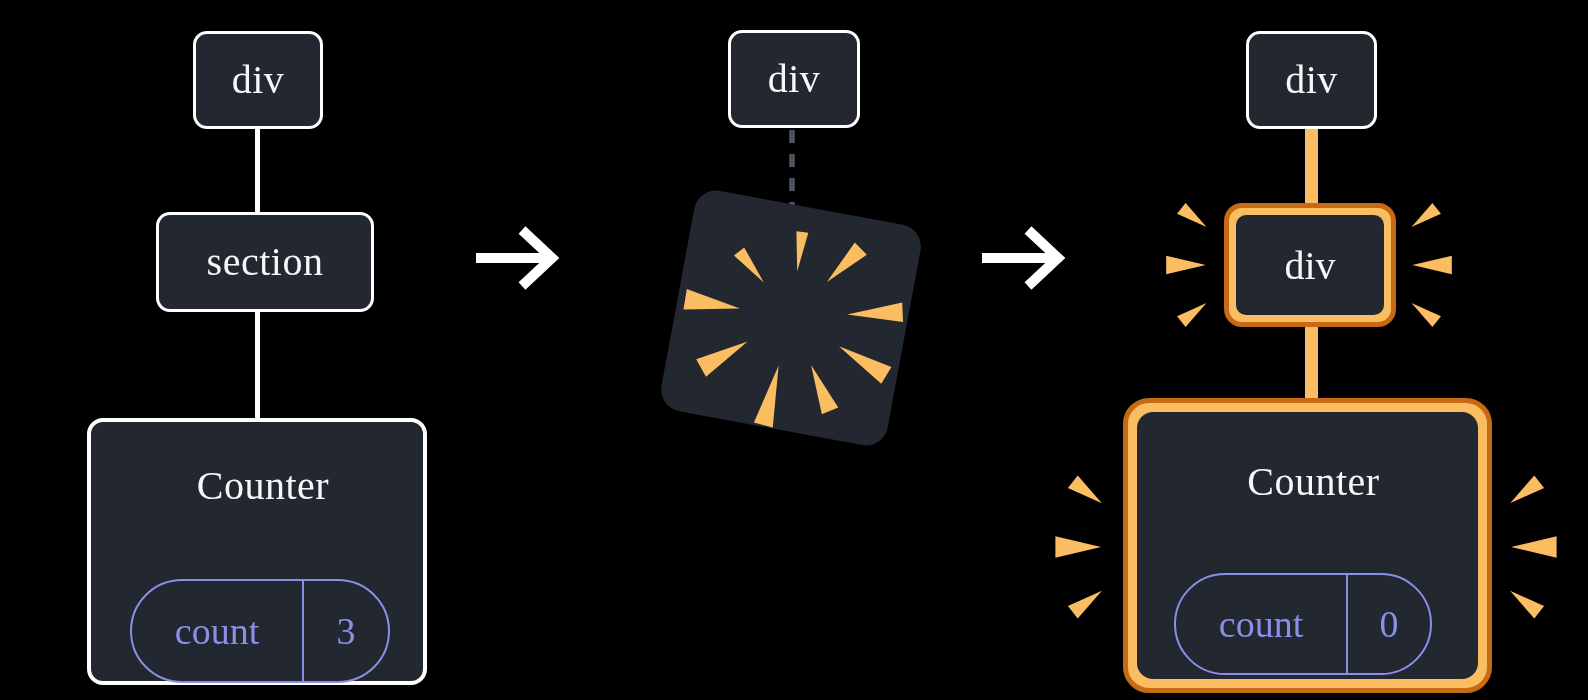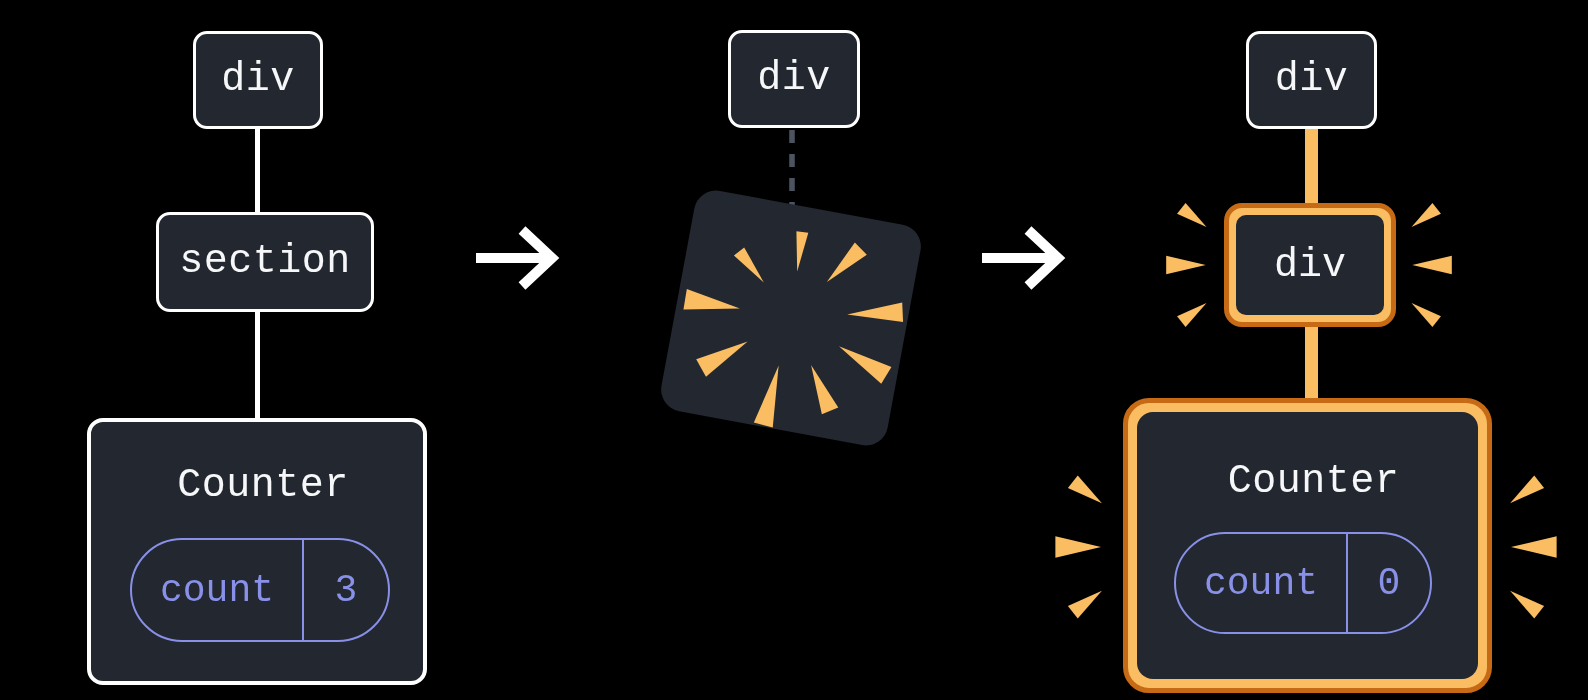--- a/index.html
+++ b/index.html
@@ -4,21 +4,21 @@
 <style>
   :root{
     --background:#000; --node-bg:#23272F; --node-border:#FFF; --node-text:#F6F7F9;
     --state-purple:#8890E8; --highlight-orange:#FABD62; --highlight-orange-dark:#C76A15;
     --dash-gray:#4D5461; --arrow-white:#FFF;
   }
   html,body{margin:0;padding:0;background:var(--background);}
   #stage{
     position:relative;width:1588px;height:700px;overflow:hidden;
     background:var(--background);
-    font-family:Liberation Mono, monospace;
+    font-family:Liberation Serif, serif;
     color:var(--node-text);
   }
   .abs{position:absolute;}
   
   .node{
     background:var(--node-bg);
     border:3px solid var(--node-border);
     border-radius:14px;
     display:flex;align-items:center;justify-content:center;
     font-size:40px;line-height:1;letter-spacing:.5px;
@@ -34,21 +34,21 @@
     box-sizing:border-box;z-index:2;position:absolute;
   }
   .component-label{
     position:absolute;left:12px;right:0;text-align:center;
     font-size:40px;line-height:1;letter-spacing:.5px;color:var(--node-text);
   }
   .state-pill{
     position:absolute;display:flex;
     border:2.5px solid var(--state-purple);
     border-radius:60px;box-sizing:border-box;
-    color:var(--state-purple);font-size:38px;
+    color:var(--state-purple);font-size:38px;margin-top:41px;
   }
   .state-pill .cell{display:flex;align-items:center;justify-content:center;}
   .state-pill .key-cell{width:170px;border-right:2.5px solid var(--state-purple);}
   .state-pill .val-cell{flex:1;}
   
   .hl-wrap{
     background:var(--highlight-orange);
     border:5px solid var(--highlight-orange-dark);
     box-sizing:border-box;z-index:2;position:absolute;
   }

